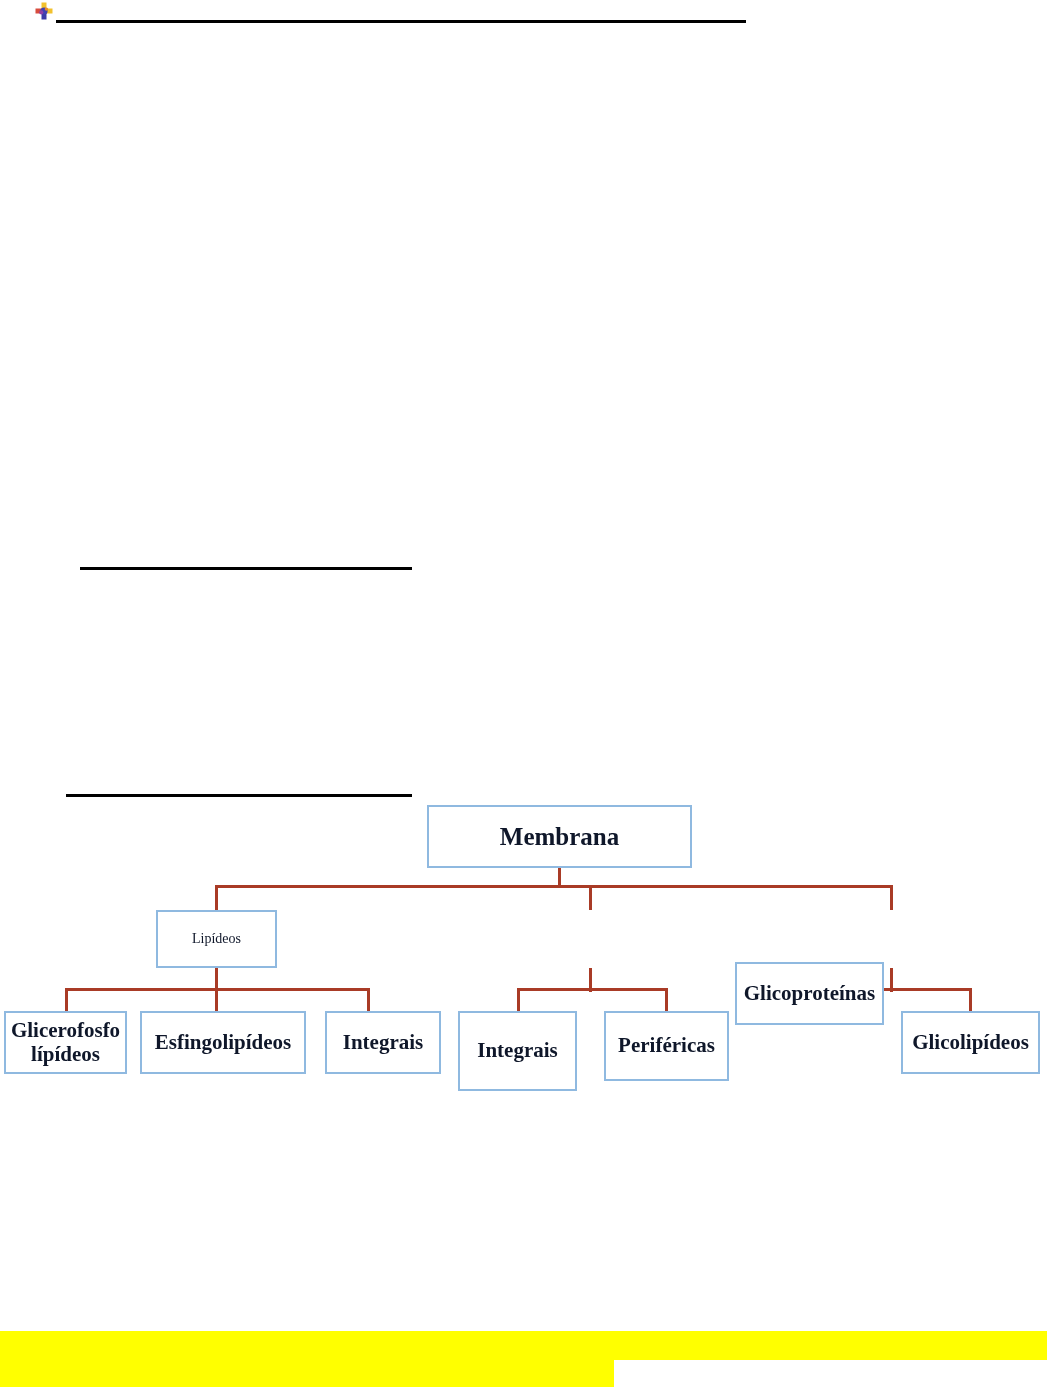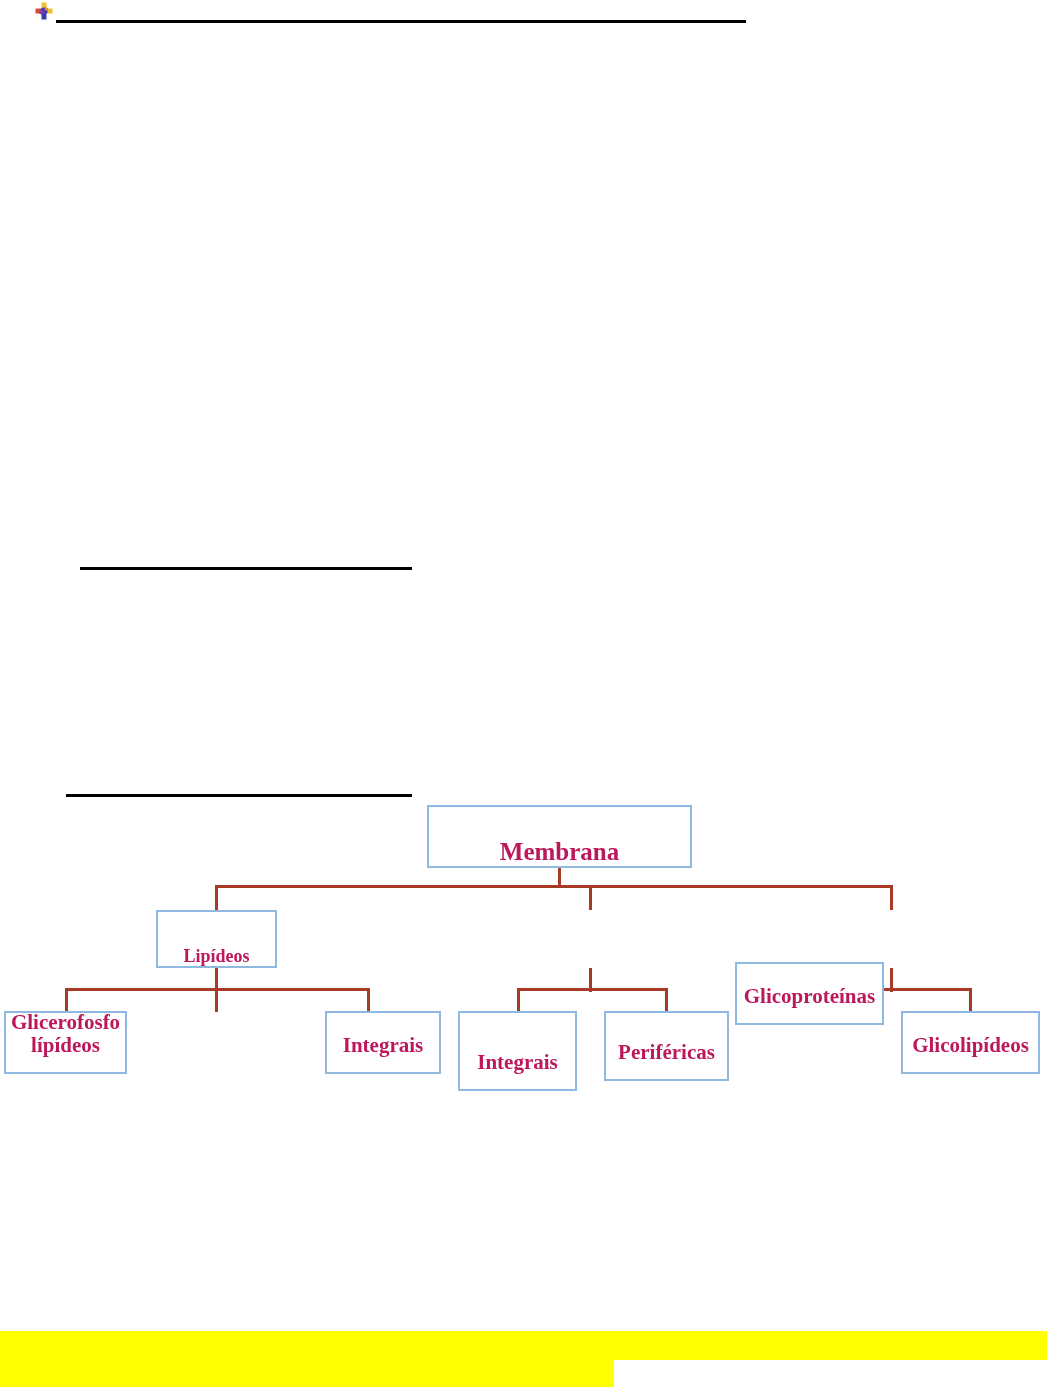--- a/index.html
+++ b/index.html
@@ -44,34 +44,34 @@
     top: 0;
     width: 1047px;
     height: 1387px;
   }
   .node {
     position: absolute;
     box-sizing: border-box;
     border: 2px solid #8FB9E0;
     background: #ffffff;
     display: flex;
-    align-items: flex-end;
+    align-items: center;
     justify-content: center;
     text-align: center;
-    color: #be185d;
+    color: #0f172a;
     line-height: 1.12;
     z-index: 3;
   }
   .node.lvl1 {
     font-size: 25px;
     font-weight: bold;
   }
   .node.lvl2 {
-    font-size: 18px;
-    font-weight: bold;
+    font-size: 14px;
+    font-weight: normal;
   }
   .node.lvl3 {
     font-size: 21px;
     font-weight: bold;
     padding: 14px 6px;
   }
 
   
   .conn {
     position: absolute;
@@ -140,20 +140,23 @@
     <div class="node lvl2" style="left:156px; top:910px; width:121px; height:58px;">
       <span>Lipídeos</span>
     </div>
 
     <div class="node lvl3" style="left:4px; top:1011px; width:123px; height:63px;">
       <span>
         <span>Glicerofosfo</span><br>
         <span>lípídeos</span>
       </span>
     </div>
+    <div class="node lvl3" style="left:140px; top:1011px; width:166px; height:63px;">
+      <span>Esfingolipídeos</span>
+    </div>
     <div class="node lvl3" style="left:325px; top:1011px; width:116px; height:63px;">
       <span>Integrais</span>
     </div>
     <div class="node lvl3" style="left:458px; top:1011px; width:119px; height:80px;">
       <span>Integrais</span>
     </div>
     <div class="node lvl3" style="left:604px; top:1011px; width:125px; height:70px;">
       <span>Periféricas</span>
     </div>
     <div class="node lvl3" style="left:735px; top:962px; width:149px; height:63px;">

